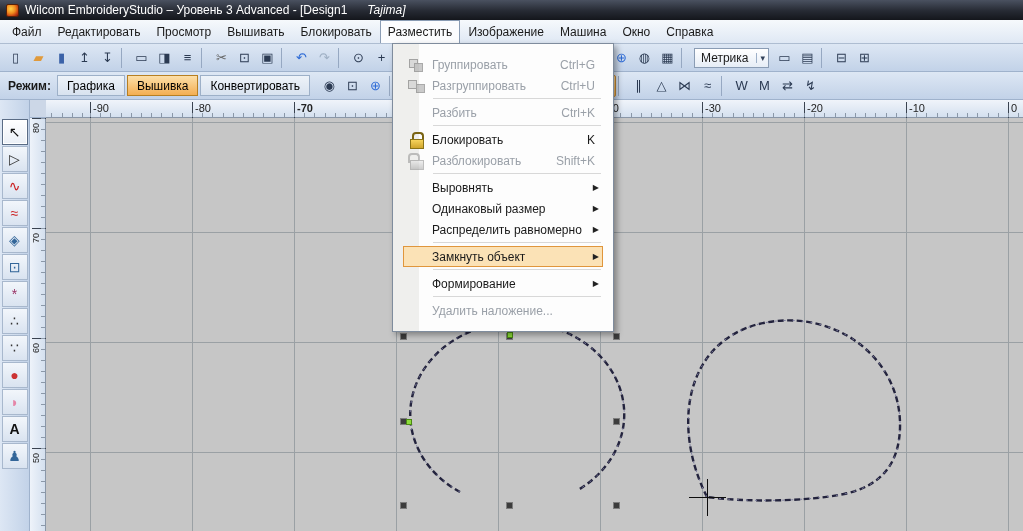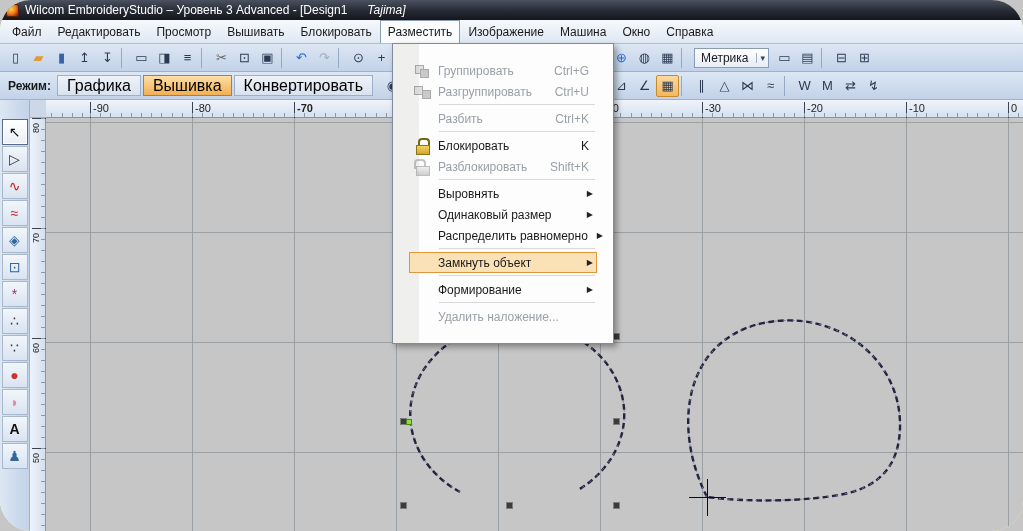--- a/index.html
+++ b/index.html
@@ -1,18 +1,18 @@
 <!DOCTYPE html>
 <html><head>
 <meta charset="utf-8">
 <style>
   * { margin:0; padding:0; box-sizing:border-box; }
   html,body { width:1023px; height:531px; overflow:hidden; }
   body { font-family:"Liberation Sans", sans-serif; font-size:12px; color:#1a1a1a; background:#c6c6c6; }
-  .app { position:relative; width:1023px; height:531px; overflow:hidden; background:#fef9c3;border-radius:31px; }
+  .app { position:relative; width:1023px; height:531px; overflow:hidden; background:#fef9c3; }
 
   
   .titlebar { height:20px; background:linear-gradient(#4a5160,#262a33 55%,#14161c); display:flex; align-items:center; padding:0 6px; color:#fff; }
   .app-icon { width:13px; height:13px; border-radius:2px; margin-right:6px;
     background:radial-gradient(circle at 35% 35%, #ffd24a, #f08a1d 45%, #c23b12 75%, #7a1408); border:1px solid #5a2106; }
   .titlebar .title { font-size:12px; white-space:nowrap; }
   .titlebar .doc { margin-left:20px;font-style:italic; }
 
   
   .menubar { height:24px; background:linear-gradient(#f6f9fc,#dfe8f4); border-bottom:1px solid #aebdd1; display:flex; align-items:stretch; padding-left:4px; }
@@ -24,21 +24,21 @@
   .ticons { display:flex; align-items:center; }
   .tbtn { width:23px; height:22px; display:flex; align-items:center; justify-content:center; border:1px solid rgba(255,255,255,.0); border-radius:2px; }
   .tbtn .glyph { font-size:13px; color:#2b3a52; line-height:1; }
   .tbtn.vsep { width:7px; height:20px; border:none; border-left:1px solid #96a8c2; margin:0 2px; border-radius:0; }
   .tbtn.pressed { background:linear-gradient(#fcd9a0,#f6b75c); border:1px solid #c88a2e; }
   .combo { display:flex; align-items:center; height:20px; border:1px solid #8a9cb4; background:linear-gradient(#ffffff,#e6edf6); padding:0 3px 0 6px; margin:0 4px; }
   .combo .caret { margin-left:8px; font-size:9px; color:#33425a; border-left:1px solid #9db0c8; padding-left:3px; }
 
   .mode-label { font-weight:bold; margin:0 6px 0 4px; }
   .mode-btns { display:flex; align-items:center; gap:2px; margin-right:8px; }
-  .mode-btn { font-family:"Liberation Sans",sans-serif; font-size:16px; height:21px; padding:0 9px; background:linear-gradient(#eef3f9,#d8e2ef); border:1px solid #9db0c8; cursor:default; }
+  .mode-btn { font-family:"Liberation Sans",sans-serif; font-size:12px; height:21px; padding:0 9px; background:linear-gradient(#eef3f9,#d8e2ef); border:1px solid #9db0c8; cursor:default; }
   .mode-btn.active { background:linear-gradient(#fddfa8,#f3ae52); border-color:#b77f22; }
 
   
   .content { position:relative; display:flex; height:431px; }
   .palette { width:30px; background:linear-gradient(90deg,#dde7f4,#c2d2e8); border-right:1px solid #9fb2cc; padding-top:18px; }
   .ptool { width:26px; height:26px; margin:1px auto; border:1px solid #a8b8cd; background:linear-gradient(#f2f6fb,#d9e3f0); display:flex; align-items:center; justify-content:center; }
   .ptool .glyph { font-size:14px; color:#333; line-height:1; }
   .ptool.active { border-color:#5a6c85; background:linear-gradient(#ffffff,#eaeff6); box-shadow:inset 0 0 0 1px #fff; }
   .ptool.bold .glyph { font-weight:bold; }
 
@@ -62,21 +62,21 @@
     background-image:linear-gradient(to right,#9aa0a4 1px,transparent 1px),linear-gradient(to bottom,#9aa0a4 1px,transparent 1px);
     background-size:102px 110px; background-position:44px 4px; overflow:hidden; }
   .canvas svg { position:absolute; left:0; top:0; }
   .handle { position:absolute; width:7px; height:7px; background:#3c3c3c; border:1px solid #7d7d7d; }
   .marker { position:absolute; width:6px; height:6px; background:#8ddc3a; border:1px solid #4a8a12; }
   .crosshair { position:absolute; width:0; height:0; }
   .crosshair::before { content:""; position:absolute; left:-18px; top:0; width:37px; height:1px; background:#0d0d0d; }
   .crosshair::after { content:""; position:absolute; left:0; top:-18px; width:1px; height:37px; background:#0d0d0d; }
 
   
-  .dropdown { position:absolute; left:392px; top:43px; width:222px; z-index:60; padding:16px;
+  .dropdown { position:absolute; left:392px; top:43px; width:222px; z-index:60; padding:10px;
     background:linear-gradient(90deg,#efefed 0 26px,#fdfdfd 26px); border:1px solid #7f8c9d; box-shadow:3px 3px 6px rgba(0,0,0,.35); }
   .mi { position:relative; height:21px; display:flex; align-items:center; gap:5px; padding:0 4px; font-size:12px; }
   .mi-label { margin-left:2px; white-space:nowrap; }
   .mi-right { margin-left:auto; display:flex; align-items:center; gap:4px; }
   .mi-shortcut { color:#1a1a1a; padding-right:4px; white-space:nowrap; }
   .mi-arrow { width:10px; font-size:8px; color:#222; text-align:right; }
   .mi.disabled .mi-label, .mi.disabled .mi-shortcut, .mi.disabled .mi-arrow { color:#9aa0a8; }
   .mi.disabled .mi-icon { filter:grayscale(1); opacity:.5; }
   .mi.hl { background:#fbe2b6; box-shadow:inset 0 0 0 1px #e0963c; }
   .mi.sep { height:6px; padding:0; margin-left:30px; margin-right:2px; pointer-events:none;

